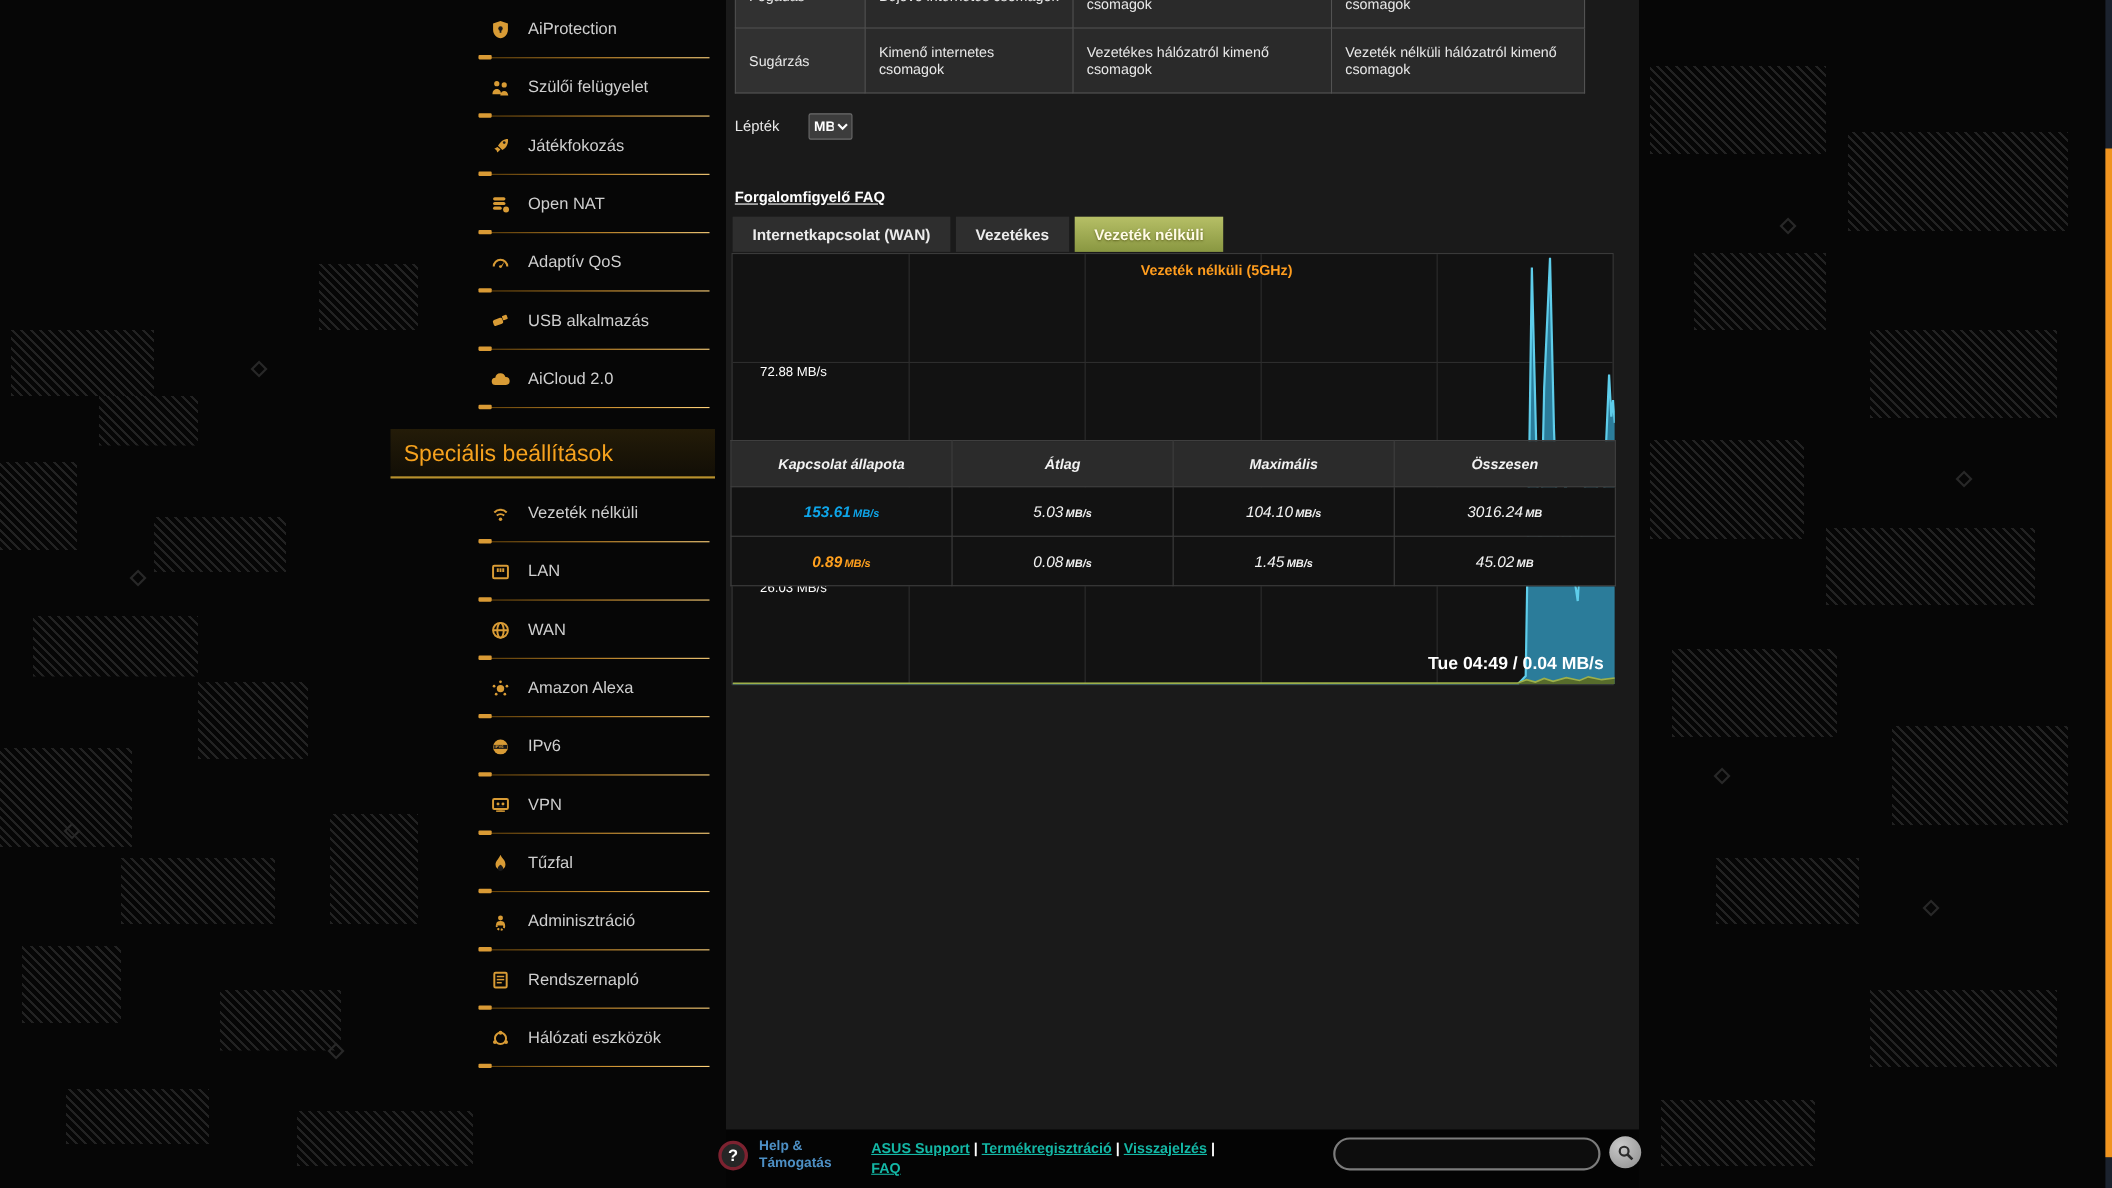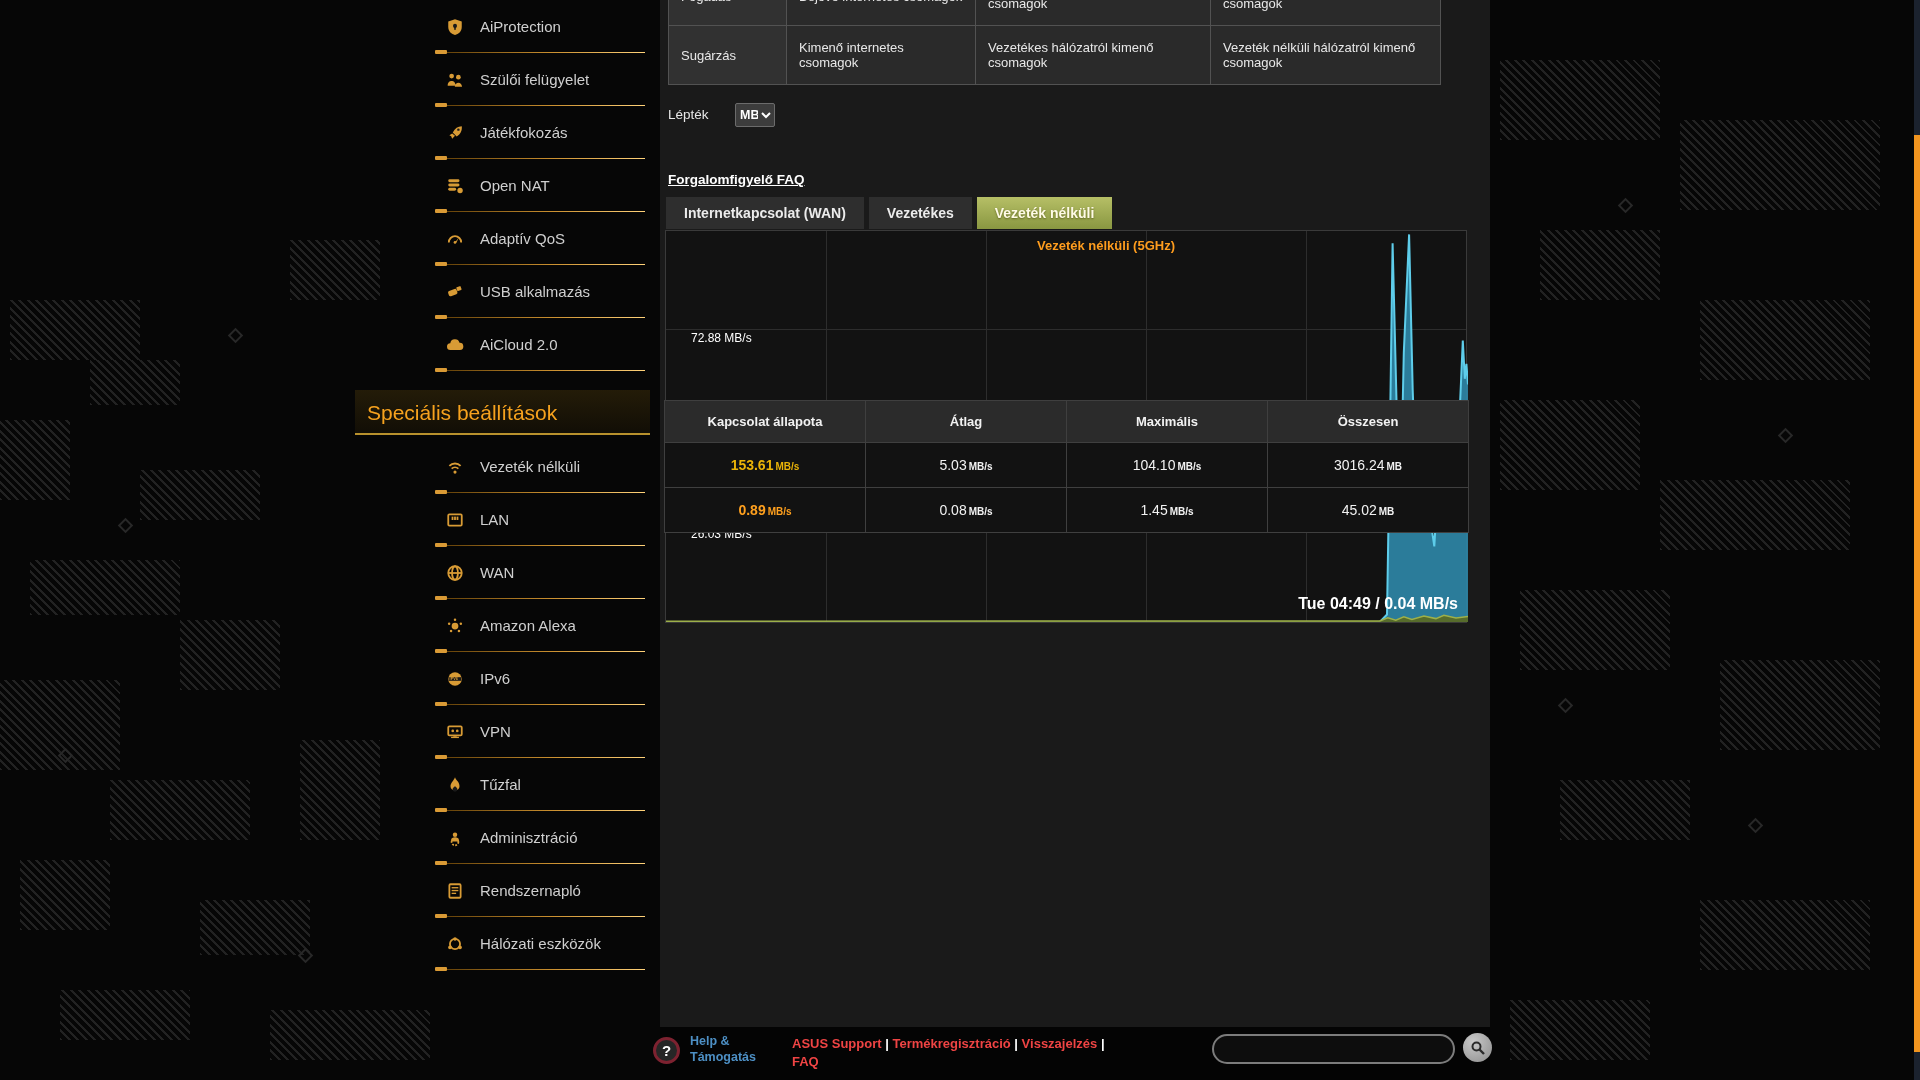--- a/index.html
+++ b/index.html
@@ -51,38 +51,38 @@
 
   #chart { position:absolute; left:5px; top:230px; width:802px; height:393px; background:#121212; border:1px solid #3a3a3a; }
   #chart .hgrid { position:absolute; left:0; width:100%; height:1px; background:#2d2d2d; }
   #chart .vgrid { position:absolute; top:0; width:1px; height:100%; background:#2d2d2d; }
   #chart-title { position:absolute; left:360px; top:7px; width:160px; text-align:center; color:#ff9d1e;
                  font-size:13px; font-weight:bold; white-space:nowrap; }
   .ytick { position:absolute; left:25px; color:#ffffff; font-size:12px; }
   #chart-time { position:absolute; right:8px; bottom:9px; color:#ffffff; font-size:16px; font-weight:bold; }
   #chart-svg { position:absolute; left:0; top:0; }
 
-  table.stats { position:absolute; left:4px; top:400px; border-collapse:collapse; table-layout:fixed; }
+  table.stats { position:absolute; left:4px; top:400px; border-collapse:collapse; table-layout:fixed;font-style:italic; }
   table.stats th { width:201px; height:42px; background:#2b2b2b; border:1px solid #3f3f3f;
                    color:#f2f2f2; font-size:13px; font-weight:bold; }
   table.stats td { height:45px; background:#121212; border:1px solid #3f3f3f; color:#f2f2f2;
                    font-size:14px; text-align:center; }
   table.stats .unit { font-size:10px; font-weight:bold; margin-left:2px; }
-  .c-cyan { color:#eab308; font-weight:bold;text-align:center; } .c-orange { color:#ffa01e; font-weight:bold; }
+  .c-cyan { color:#0ea5e9; font-weight:bold;text-align:center; } .c-orange { color:#ffa01e; font-weight:bold; }
 
   
   #footer { position:absolute; left:660px; top:1027px; width:830px; height:53px; background:#040404; }
   #help-icon { position:absolute; left:-7px; top:10px; width:27px; height:27px; border-radius:50%;
                background:#262626; border:3px solid #7d2230; color:#ffffff; font-weight:bold; font-size:15px;
                text-align:center; line-height:22px; cursor:pointer; }
   #help-text { position:absolute; left:30px; top:6px; width:90px; color:#4d8fc4; font-size:12.5px;
                font-weight:bold; line-height:16px; }
   #footer-links { position:absolute; left:132px; top:8px; width:430px; color:#ffffff; font-size:13px;
                   font-weight:bold; line-height:18px; }
-  #footer-links a { color:#ef4444; cursor:pointer;text-align:right; }
+  #footer-links a { color:#14b8a6; text-decoration:underline; cursor:pointer;text-align:right; }
   #search-box { position:absolute; left:552px; top:7px; width:243px; height:30px; border-radius:15px;
                 background:#0d0d0d; border:2px solid #7c7c7c; color:#ddd; padding:0 12px; font-size:13px;
                 font-family:"Liberation Sans",sans-serif; }
   #search-btn { position:absolute; left:803px; top:6px; width:29px; height:29px; border-radius:50%;
                 background:radial-gradient(circle at 35% 30%,#c9c9c9,#8d8d8d); border:none; cursor:pointer;
                 display:flex; align-items:center; justify-content:center; }
 
   
   #scrollbar { position:absolute; left:1914px; top:0; width:6px; height:1080px; background:#1b222e; }
   #scroll-thumb { position:absolute; left:0; top:135px; width:6px; height:917px; background:#f0941f; cursor:pointer; }

